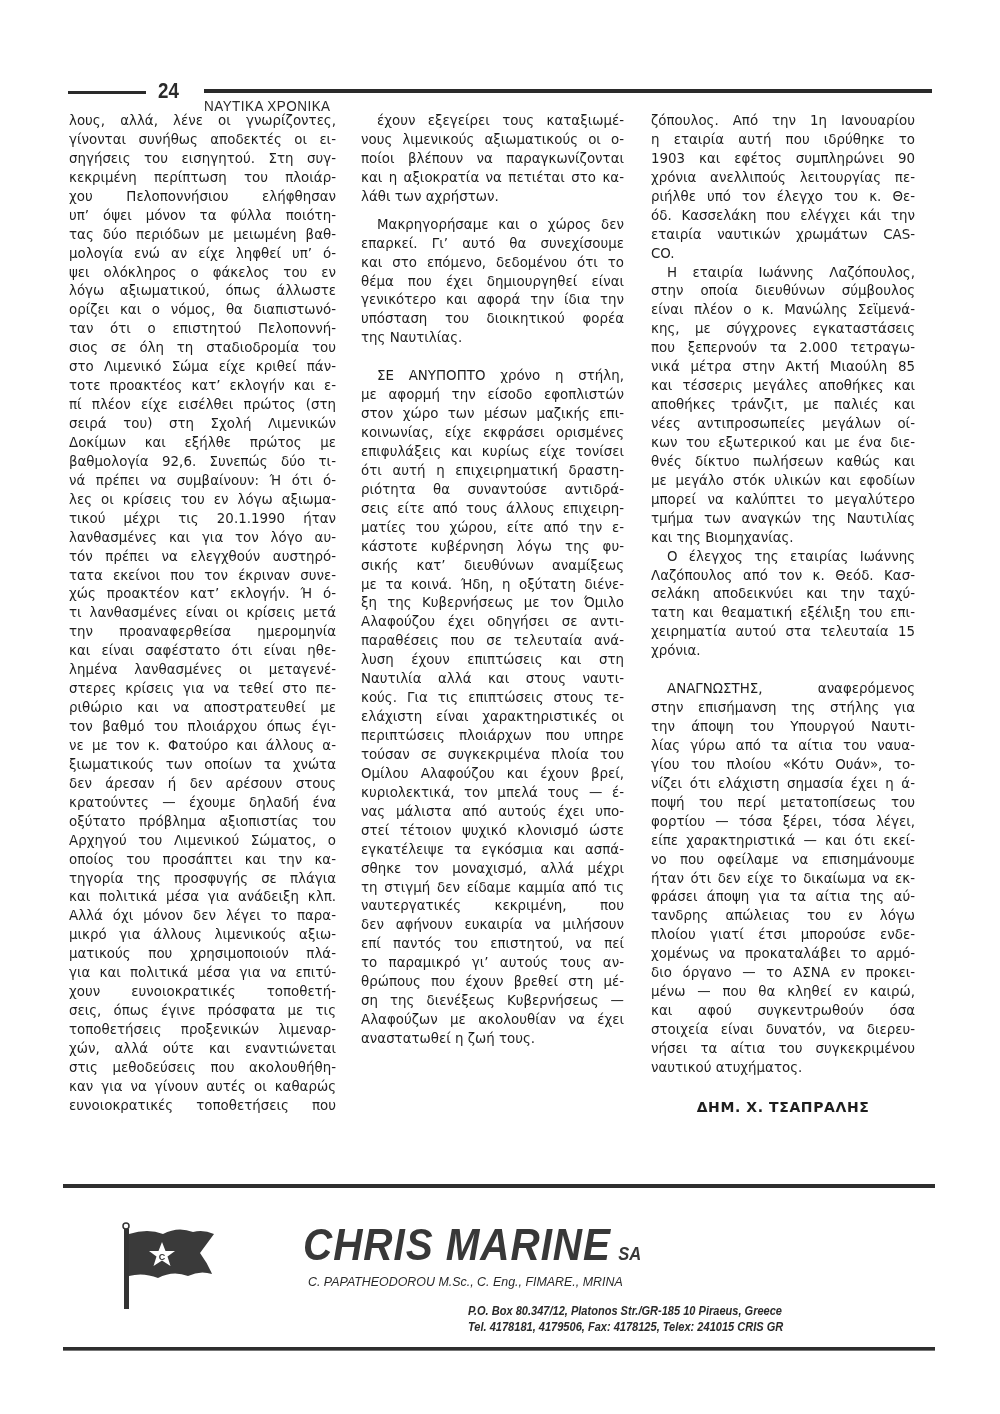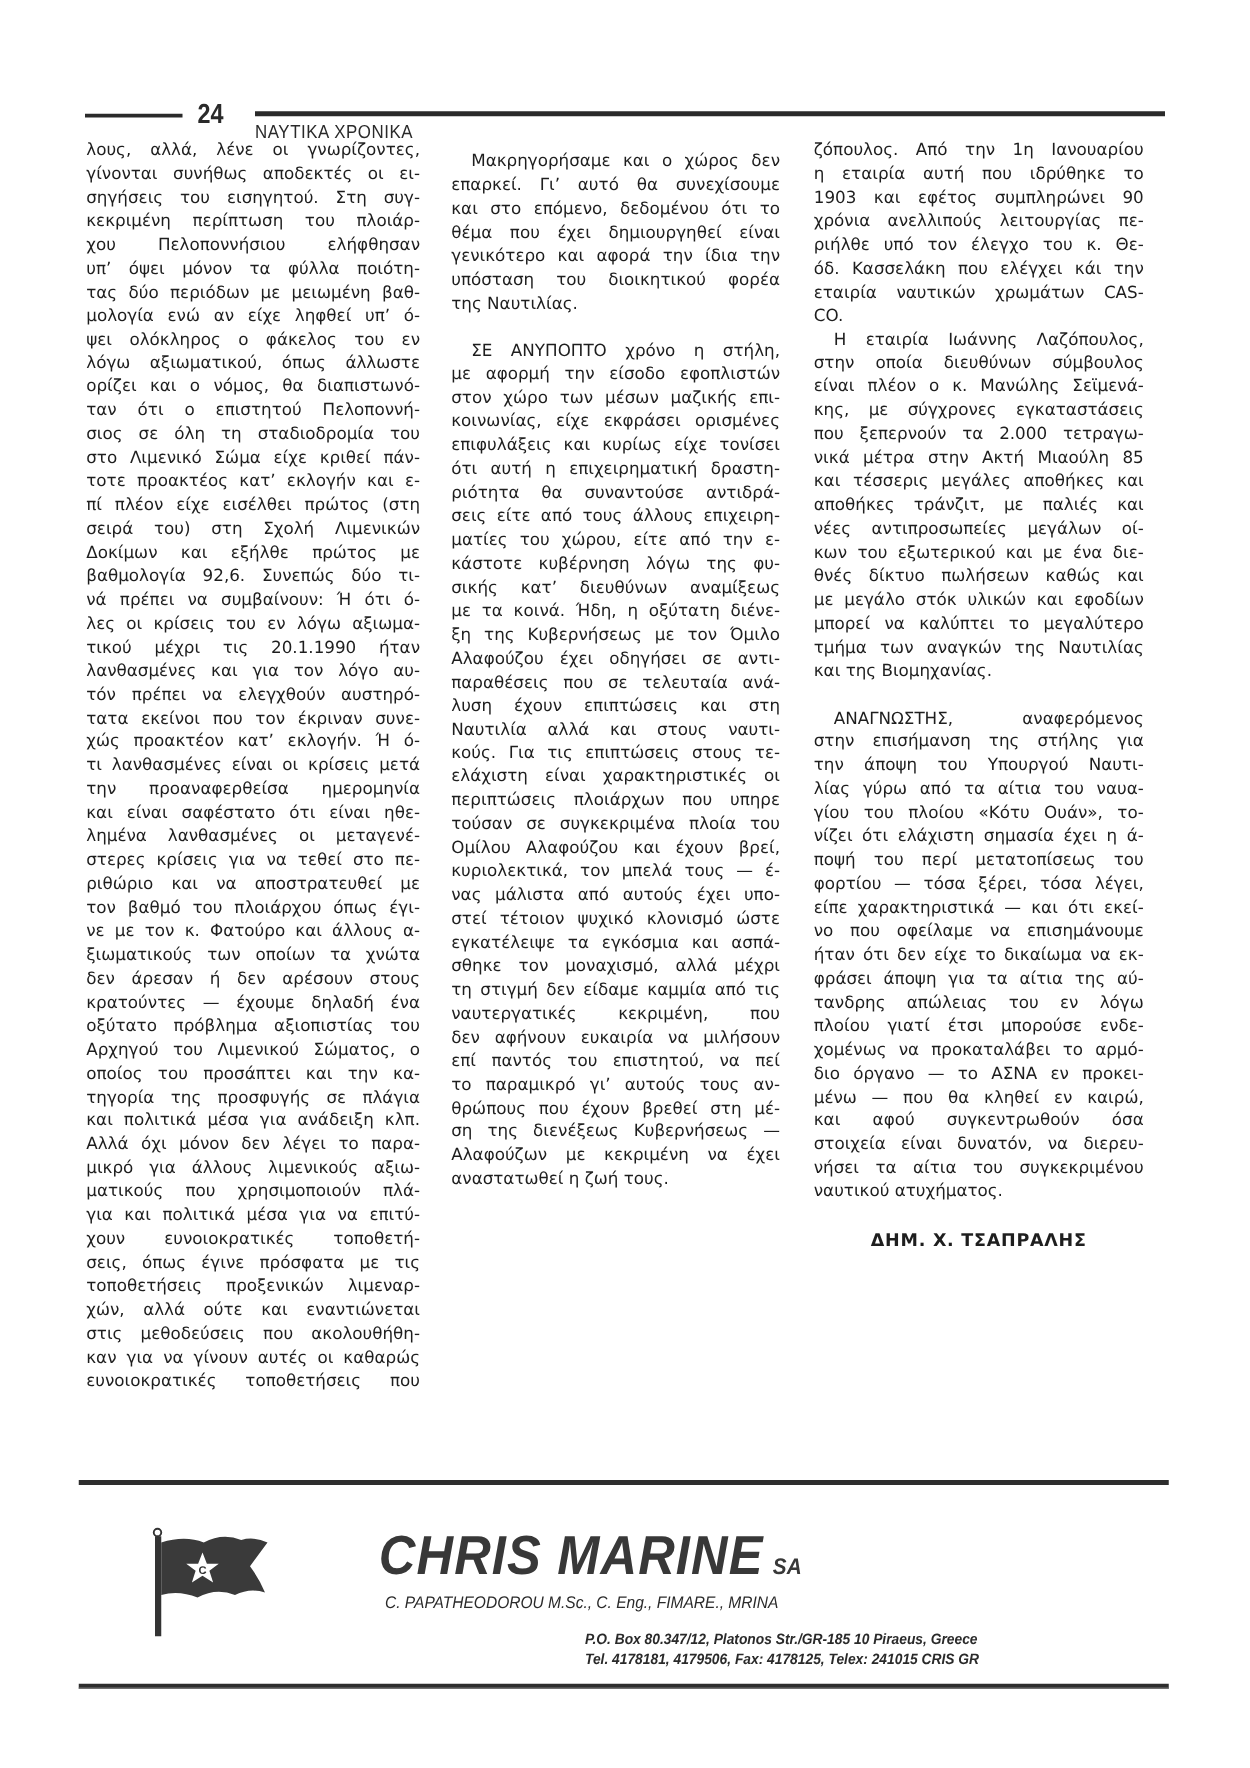--- a/index.html
+++ b/index.html
@@ -95,20 +95,27 @@
       <div class="line">χουν ευνοιοκρατικές τοποθετή-</div>
       <div class="line">σεις, όπως έγινε πρόσφατα με τις</div>
       <div class="line">τοποθετήσεις προξενικών λιμεναρ-</div>
       <div class="line">χών, αλλά ούτε και εναντιώνεται</div>
       <div class="line">στις μεθοδεύσεις που ακολουθήθη-</div>
       <div class="line">καν για να γίνουν αυτές οι καθαρώς</div>
       <div class="line">ευνοιοκρατικές τοποθετήσεις που</div>
     </div>
   </div>
 <div class="column col-2" id="col2">
+    <div>
+      <div class="line indent">έχουν εξεγείρει τους καταξιωμέ-</div>
+      <div class="line">νους λιμενικούς αξιωματικούς οι ο-</div>
+      <div class="line">ποίοι βλέπουν να παραγκωνίζονται</div>
+      <div class="line">και η αξιοκρατία να πετιέται στο κα-</div>
+      <div class="line last">λάθι των αχρήστων.</div>
+    </div>
     <div class="gap-half"></div>
     <div>
       <div class="line indent">Μακρηγορήσαμε και ο χώρος δεν</div>
       <div class="line">επαρκεί. Γι’ αυτό θα συνεχίσουμε</div>
       <div class="line">και στο επόμενο, δεδομένου ότι το</div>
       <div class="line">θέμα που έχει δημιουργηθεί είναι</div>
       <div class="line">γενικότερο και αφορά την ίδια την</div>
       <div class="line">υπόσταση του διοικητικού φορέα</div>
       <div class="line last">της Ναυτιλίας.</div>
     </div>
@@ -141,21 +148,21 @@
       <div class="line">στεί τέτοιον ψυχικό κλονισμό ώστε</div>
       <div class="line">εγκατέλειψε τα εγκόσμια και ασπά-</div>
       <div class="line">σθηκε τον μοναχισμό, αλλά μέχρι</div>
       <div class="line">τη στιγμή δεν είδαμε καμμία από τις</div>
       <div class="line">ναυτεργατικές κεκριμένη, που</div>
       <div class="line">δεν αφήνουν ευκαιρία να μιλήσουν</div>
       <div class="line">επί παντός του επιστητού, να πεί</div>
       <div class="line">το παραμικρό γι’ αυτούς τους αν-</div>
       <div class="line">θρώπους που έχουν βρεθεί στη μέ-</div>
       <div class="line">ση της διενέξεως Κυβερνήσεως —</div>
-      <div class="line">Αλαφούζων με κεκριμένη να έχει</div>
+      <div class="line">Αλαφούζων με ακολουθίαν να έχει</div>
       <div class="line last">αναστατωθεί η ζωή τους.</div>
     </div>
     <div class="gap"></div>
   </div>
 <div class="column col-3" id="col3">
     <div>
       <div class="line">ζόπουλος. Από την 1η Ιανουαρίου</div>
       <div class="line">η εταιρία αυτή που ιδρύθηκε το</div>
       <div class="line">1903 και εφέτος συμπληρώνει 90</div>
       <div class="line">χρόνια ανελλιπούς λειτουργίας πε-</div>
@@ -173,20 +180,28 @@
       <div class="line">νικά μέτρα στην Ακτή Μιαούλη 85</div>
       <div class="line">και τέσσερις μεγάλες αποθήκες και</div>
       <div class="line">αποθήκες τράνζιτ, με παλιές και</div>
       <div class="line">νέες αντιπροσωπείες μεγάλων οί-</div>
       <div class="line">κων του εξωτερικού και με ένα διε-</div>
       <div class="line">θνές δίκτυο πωλήσεων καθώς και</div>
       <div class="line">με μεγάλο στόκ υλικών και εφοδίων</div>
       <div class="line">μπορεί να καλύπτει το μεγαλύτερο</div>
       <div class="line">τμήμα των αναγκών της Ναυτιλίας</div>
       <div class="line last">και της Βιομηχανίας.</div>
+    </div>
+    <div>
+      <div class="line indent">Ο έλεγχος της εταιρίας Ιωάννης</div>
+      <div class="line">Λαζόπουλος από τον κ. Θεόδ. Κασ-</div>
+      <div class="line">σελάκη αποδεικνύει και την ταχύ-</div>
+      <div class="line">τατη και θεαματική εξέλιξη του επι-</div>
+      <div class="line">χειρηματία αυτού στα τελευταία 15</div>
+      <div class="line last">χρόνια.</div>
     </div>
     <div class="gap"></div>
     <div>
       <div class="line indent">ΑΝΑΓΝΩΣΤΗΣ, αναφερόμενος</div>
       <div class="line">στην επισήμανση της στήλης για</div>
       <div class="line">την άποψη του Υπουργού Ναυτι-</div>
       <div class="line">λίας γύρω από τα αίτια του ναυα-</div>
       <div class="line">γίου του πλοίου «Κότυ Ουάν», το-</div>
       <div class="line">νίζει ότι ελάχιστη σημασία έχει η ά-</div>
       <div class="line">ποψή του περί μετατοπίσεως του</div>

